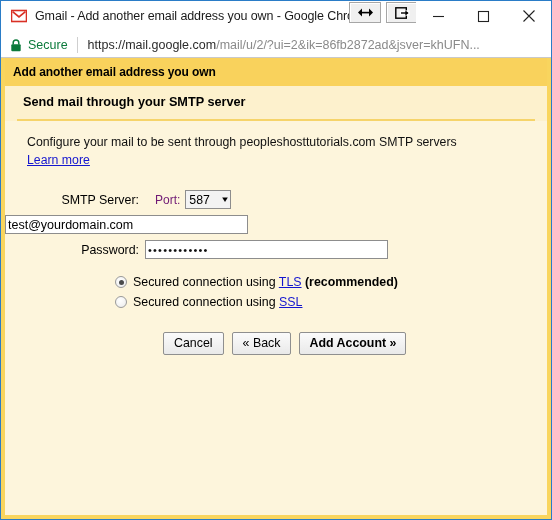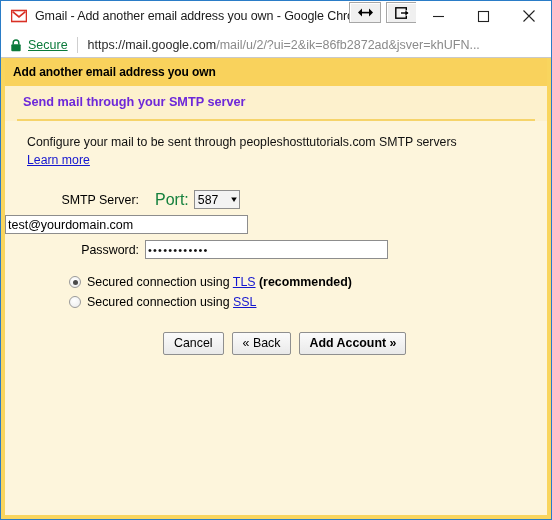--- a/index.html
+++ b/index.html
@@ -110,21 +110,20 @@
     width: 12px;
     height: 13px;
     flex: 0 0 12px;
     margin-right: 6px;
   }
   .secure-label {
     font-size: 12.5px;
     color: #0b7a3b;
     margin-right: 9px;
     white-space: nowrap;
-    text-decoration: underline;
   }
   .url-sep {
     width: 1px;
     height: 16px;
     background: #cfcfcf;
     margin-right: 10px;
   }
   .url-text {
     font-size: 12.5px;
     color: #8a8a8a;
@@ -161,21 +160,21 @@
   }
 
   .subheader {
     background: #fdf1cd;
     padding: 9px 0 0 0;
     margin: 0;
   }
   .subheader-title {
     font-size: 12.7px;
     font-weight: bold;
-    color: #6d28d9;
+    color: #000000;
     padding-left: 18px;
     padding-bottom: 10px;
   }
   .subheader-rule {
     height: 2px;
     background: #f6d46a;
     margin: 0 12px 0 12px;
   }
 
   .content {
@@ -221,22 +220,22 @@
     color: #000000;
     border: 1px solid #8d8d8d;
     background: #ffffff;
     height: 19px;
     box-sizing: border-box;
     padding: 0 2px;
     outline: none;
   }
   .input-wide { width: 243px; }
   .port-label {
-    font-size: 16px;
-    color: #15803d;
+    font-size: 12px;
+    color: #701a75;
     margin-left: 10px;
     margin-right: 5px;
     white-space: nowrap;
   }
   .port-select {
     font-family: "Liberation Sans", sans-serif;
     font-size: 12.3px;
     height: 19px;
     border: 1px solid #8d8d8d;
     background: #f3f3f3;
@@ -257,21 +256,21 @@
 
   .pw-dots {
     letter-spacing: 1.2px;
     font-size: 11px;
     color: #111;
   }
 
   
   .radios {
     margin-top: 14px;
-    padding-left: 64px;
+    padding-left: 110px;
   }
   .radio-row {
     display: flex;
     align-items: center;
     margin-bottom: 2px;
     height: 18px;
   }
   .radio {
     width: 12px;
     height: 12px;

